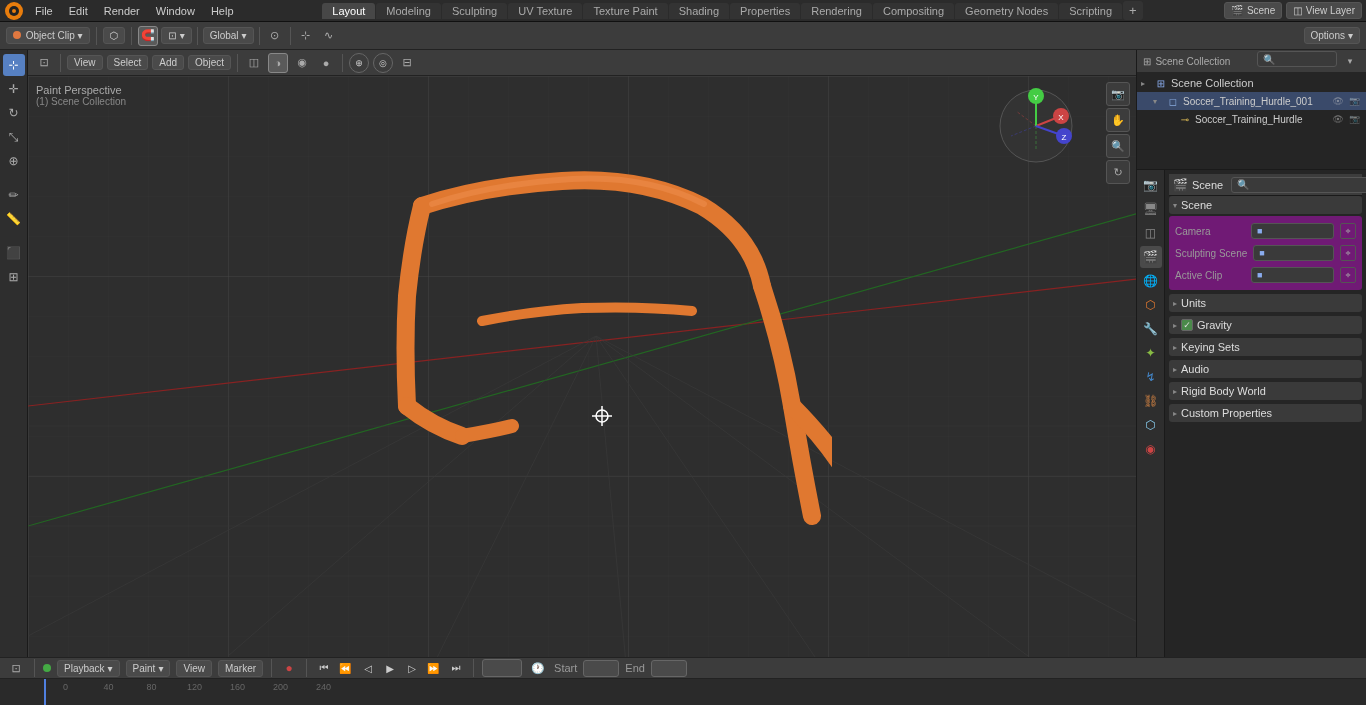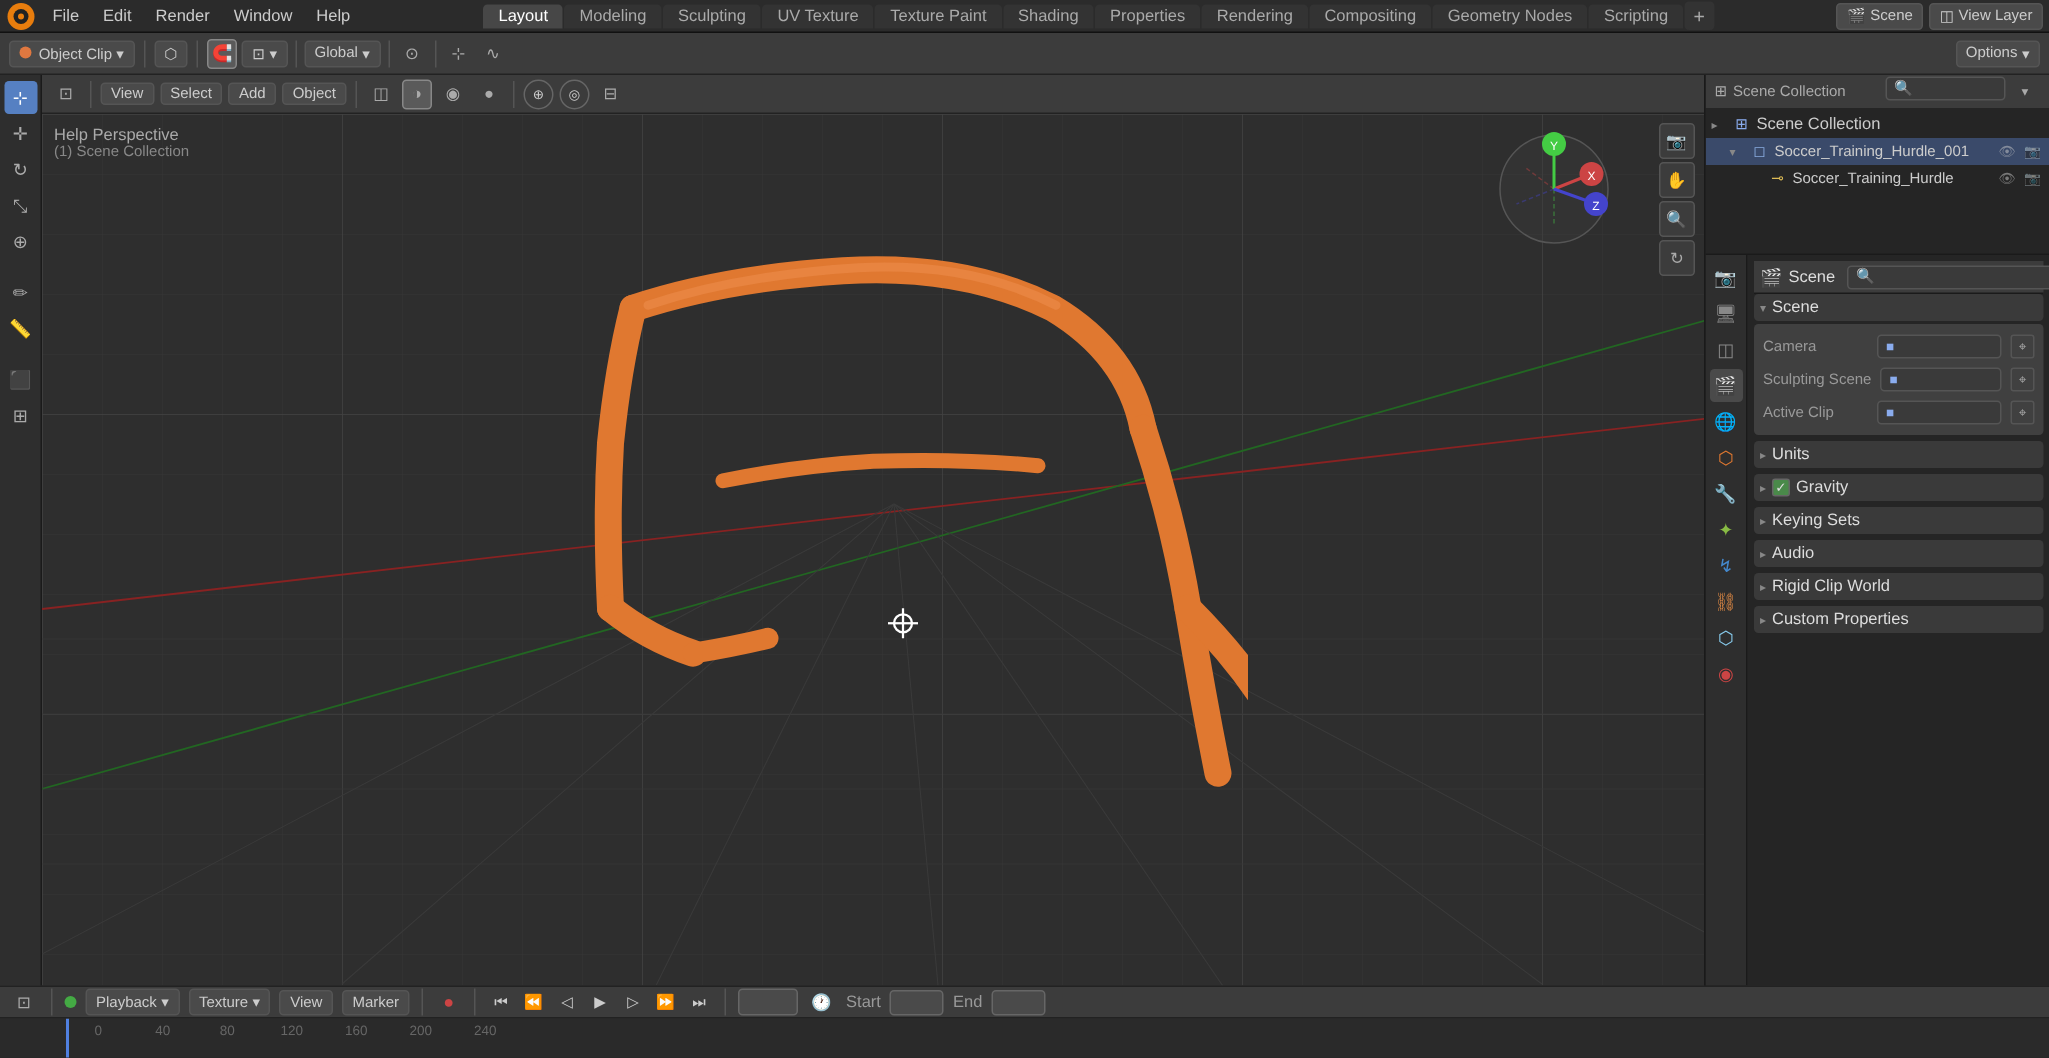--- a/index.html
+++ b/index.html
@@ -336,21 +336,21 @@
       font-size: 11px;
       color: #ddd;
       margin-bottom: 2px;
     }
     .section-arrow {
       font-size: 8px;
       color: #888;
     }
     .section-body {
       padding: 4px 6px;
-      background: #404040;
+      background: #701a75;
       border-radius: 3px;
     }
     .prop-row {
       display: flex;
       align-items: center;
       padding: 3px 0;
       gap: 6px;
     }
     .prop-label {
       color: #999;
@@ -726,21 +726,21 @@
         <line x1="568" y1="260" x2="1000" y2="580" stroke="#3a3a3a" stroke-width="0.7"></line>
         <line x1="568" y1="260" x2="1136" y2="560" stroke="#3a3a3a" stroke-width="0.7"></line>
 
         <line x1="0" y1="350" x2="1136" y2="350" stroke="#3a3a3a" stroke-width="0.5"></line>
         <line x1="0" y1="400" x2="1136" y2="400" stroke="#3a3a3a" stroke-width="0.5"></line>
         <line x1="0" y1="450" x2="1136" y2="450" stroke="#3a3a3a" stroke-width="0.5"></line>
         <line x1="0" y1="500" x2="1136" y2="500" stroke="#3a3a3a" stroke-width="0.5"></line>
       </svg>
 
       <div class="viewport-label">
-        <div style="font-size:11px;color:#aaa;">Help Perspective</div>
+        <div style="font-size:11px;color:#aaa;">Paint Perspective</div>
         <div style="font-size:10px;color:#888;">(1) Scene Collection</div>
       </div>
 
       <div class="nav-gizmo">
         <svg width="80" height="80" viewBox="0 0 80 80">
 
           <circle cx="40" cy="40" r="36" fill="rgba(60,60,60,0.4)" stroke="#555" stroke-width="1"></circle>
 
           <line x1="40" y1="40" x2="65" y2="30" stroke="#cc4444" stroke-width="2"></line>
           <line x1="40" y1="40" x2="20" y2="25" stroke="#cc4444" stroke-width="1" stroke-dasharray="3,2" opacity="0.4"></line>
@@ -923,21 +923,21 @@
         <div class="props-section">
           <div class="section-header">
             <span class="section-arrow">▸</span>
             <span>Audio</span>
           </div>
         </div>
 
         <div class="props-section">
           <div class="section-header">
             <span class="section-arrow">▸</span>
-            <span>Rigid Clip World</span>
+            <span>Rigid Body World</span>
           </div>
         </div>
 
         <div class="props-section">
           <div class="section-header">
             <span class="section-arrow">▸</span>
             <span>Custom Properties</span>
           </div>
         </div>
 
@@ -948,21 +948,21 @@
 
 <div class="timeline-header">
   <div class="vp-header-icon" style="font-size:11px;">⊡</div>
   <div class="toolbar-separator"></div>
 
   <div class="color-dot-green"></div>
   <div class="toolbar-dropdown">
     <span>Playback</span> ▾
   </div>
   <div class="toolbar-dropdown">
-    <span>Texture</span> ▾
+    <span>Paint</span> ▾
   </div>
   <div class="toolbar-dropdown">
     <span>View</span>
   </div>
   <div class="toolbar-dropdown">
     <span>Marker</span>
   </div>
   <div class="toolbar-separator"></div>
 
   <div class="play-btn" style="color:#cc4444;font-size:12px;">●</div>

